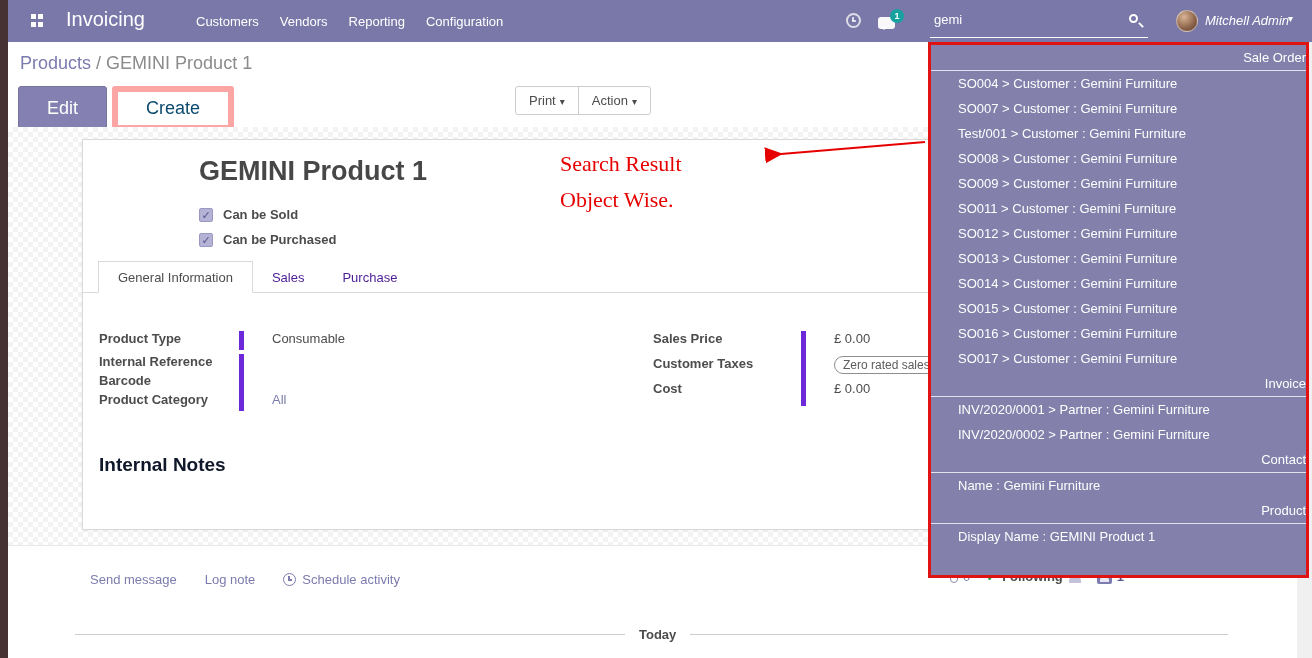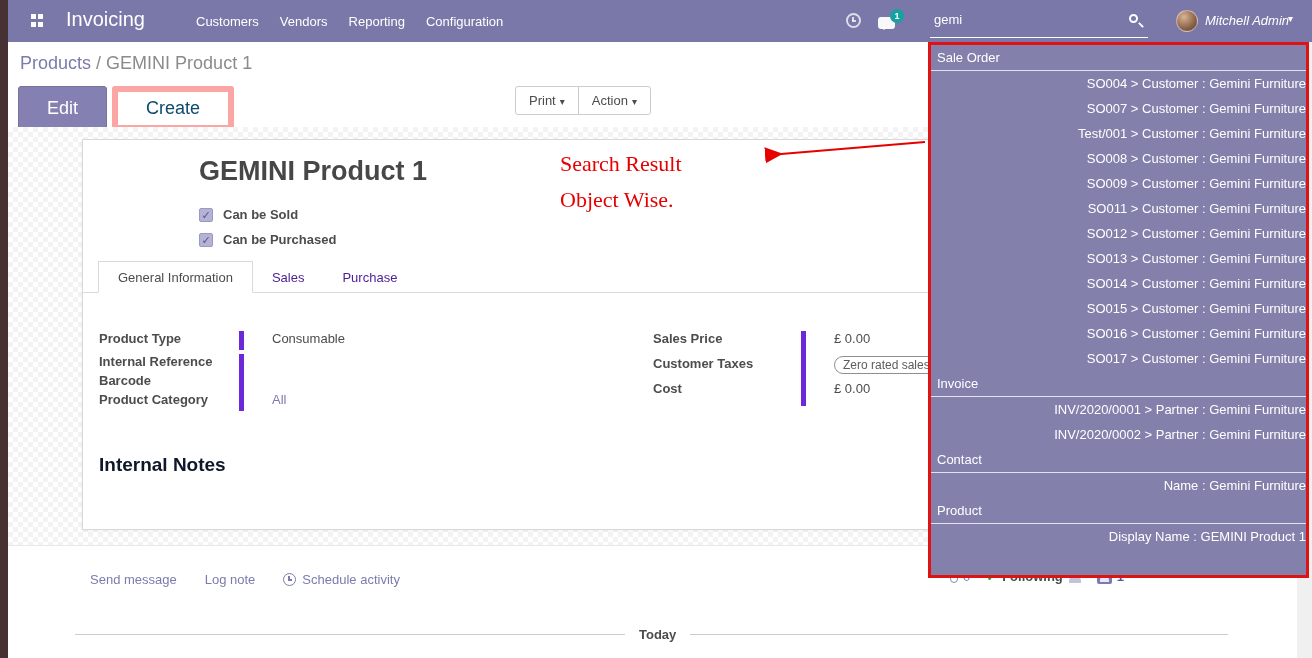--- a/index.html
+++ b/index.html
@@ -95,22 +95,22 @@
   .avatar-sq { width:15px; height:15px; background:#7c7bad; border-radius:2px; position:relative; }
   .avatar-sq::before { content:""; position:absolute; left:5px; top:2px; width:5px; height:5px; background:#e8e8f2; border-radius:50%; }
   .avatar-sq::after  { content:""; position:absolute; left:3px; top:8px; width:9px; height:5px; background:#e8e8f2; border-radius:3px 3px 0 0; }
   .fol-count { color:#5c5a8c; font-weight:bold; }
   .today-line { position:absolute; left:67px; top:88px; width:1153px; border-top:1px solid #ccc; }
   .today-label { position:absolute; left:617px; top:81px; background:#fff; padding:0 14px; font-weight:bold; color:#4c4c4c; }
 
   
   .search-dropdown { position:absolute; left:928px; top:42px; width:381px; height:536px; background:#8380ab;
     border:3px solid #e11212; z-index:5; color:#fff; overflow:hidden; }
-  .sd-header { height:26px; line-height:25px; padding-left:6px; border-bottom:1px solid #e3e3f0; }
-  .sd-item { height:25px; line-height:25px; padding-left:27px; cursor:pointer; white-space:nowrap;text-align:right; }
+  .sd-header { height:26px; line-height:25px; padding-left:6px; border-bottom:1px solid #e3e3f0;text-align:right; }
+  .sd-item { height:25px; line-height:25px; padding-left:27px; cursor:pointer; white-space:nowrap; }
 
   
   .annotation { position:absolute; left:560px; top:146px; font-family:"Liberation Serif", serif; font-size:22px; color:#e60000; line-height:36px; z-index:6; }
   .arrow-svg { position:absolute; left:757px; top:136px; z-index:6; }
 </style>
 </head>
 <body>
 
 <div class="left-strip"></div>
 <div class="right-strip"></div>

